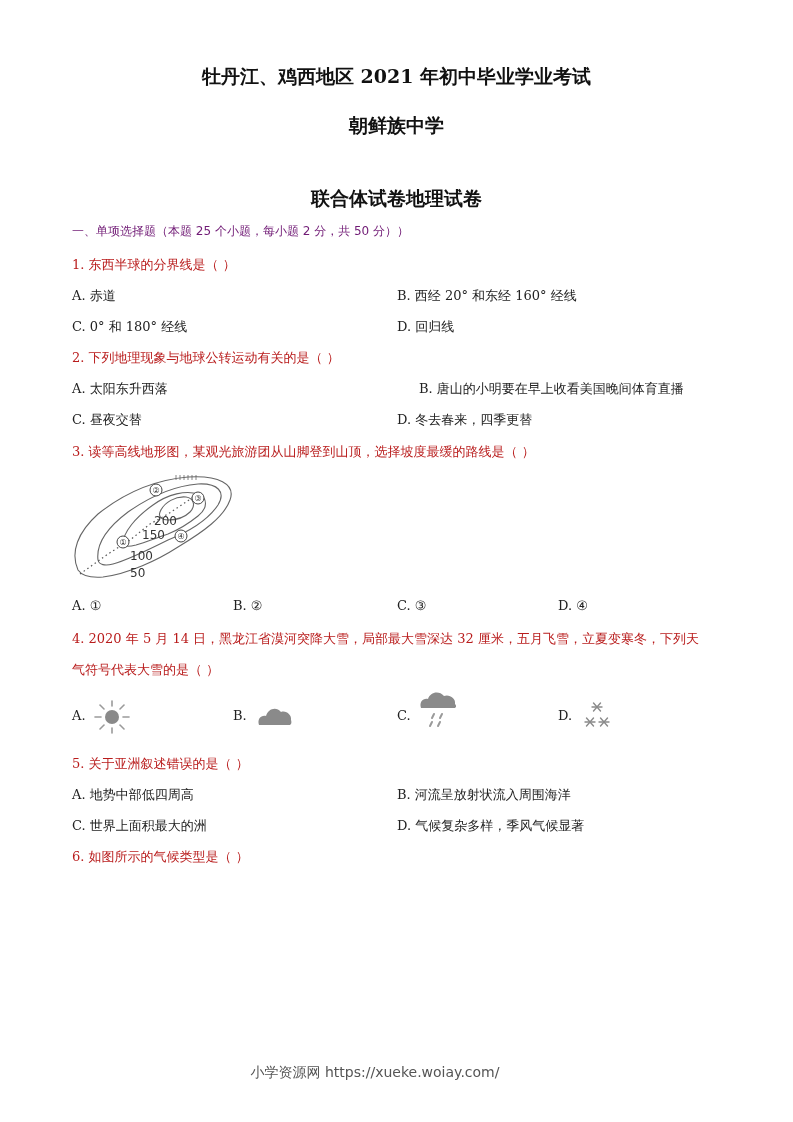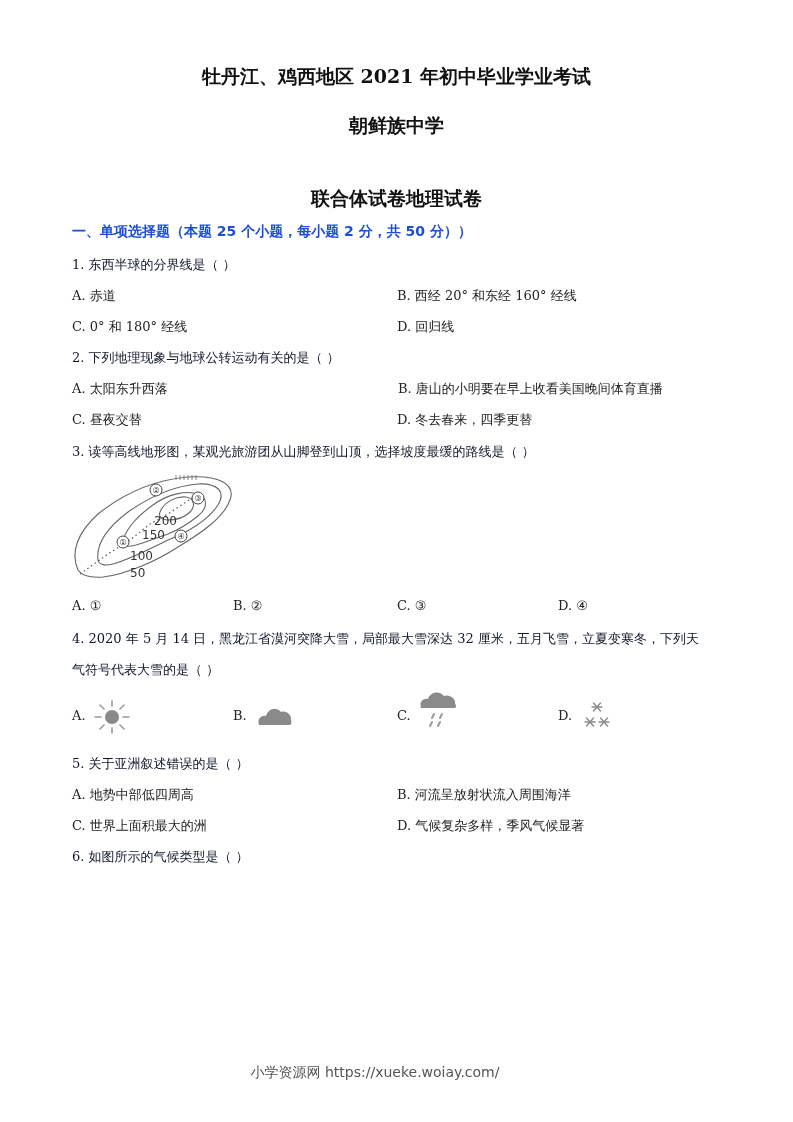--- a/index.html
+++ b/index.html
@@ -1,21 +1,21 @@
 <!DOCTYPE html>
 <html><head>
 <meta charset="utf-8">
 <style>
   html, body { margin:0; padding:0; background:#fff; }
   body { width:793px; height:1122px; position:relative; overflow:hidden;
          font-family:"DejaVu Serif", "Liberation Serif", serif; color:#222; }
   .abs { position:absolute; white-space:nowrap; }
   .title { font-family:"DejaVu Serif", serif; font-weight:bold; font-size:19px; color:#111; left:0; width:793px; text-align:center; }
-  .section { font-family:"DejaVu Sans", sans-serif; font-weight:bold; font-size:14px; color:#1d4ed8; }
-  .q { font-size:13px; color:#0f172a; }
+  .section { font-family:"DejaVu Sans", sans-serif; font-weight:normal; font-size:12px; color:#701a75; }
+  .q { font-size:13px; color:#b91c1c; }
   .opt { font-size:13px; color:#222; }
   .footer { font-family:"DejaVu Sans", sans-serif; font-size:14px; color:#555; left:0; width:750px; text-align:center; }
   .icon { position:absolute; }
 </style>
 </head>
 <body>
 
 <div class="abs title" style="top:64px;">牡丹江、鸡西地区 2021 年初中毕业学业考试</div>
 <div class="abs title" style="top:113px;">朝鲜族中学</div>
 <div class="abs title" style="top:186px;">联合体试卷地理试卷</div>
@@ -23,21 +23,21 @@
 <div class="abs section" style="left:72px; top:223px;">一、单项选择题（本题 25 个小题，每小题 2 分，共 50 分））</div>
 
 <div class="abs q" style="left:72px; top:256px;">1. 东西半球的分界线是（  ）</div>
 <div class="abs opt" style="left:72px; top:287px;">A. 赤道</div>
 <div class="abs opt" style="left:397px; top:287px;">B. 西经 20° 和东经 160° 经线</div>
 <div class="abs opt" style="left:72px; top:318px;">C. 0° 和 180° 经线</div>
 <div class="abs opt" style="left:397px; top:318px;">D. 回归线</div>
 
 <div class="abs q" style="left:72px; top:349px;">2. 下列地理现象与地球公转运动有关的是（     ）</div>
 <div class="abs opt" style="left:72px; top:380px;">A.  太阳东升西落</div>
-<div class="abs opt" style="left:398px; top:380px;">B.  唐山的小明要在早上收看美国晚间体育直播</div>
+<div class="abs opt" style="left:419px; top:380px;">B.  唐山的小明要在早上收看美国晚间体育直播</div>
 <div class="abs opt" style="left:72px; top:411px;">C.  昼夜交替</div>
 <div class="abs opt" style="left:397px; top:411px;">D.  冬去春来，四季更替</div>
 
 <div class="abs q" style="left:72px; top:443px;">3. 读等高线地形图，某观光旅游团从山脚登到山顶，选择坡度最缓的路线是（     ）</div>
 
 <svg class="icon" style="left:68px; top:472px;" width="170" height="115" viewBox="0 0 170 115">
   <g fill="none" stroke="#666" stroke-width="1.1">
 
     <path d="M10,98 C2,80 10,60 30,42 C55,22 85,8 120,5 C150,3 168,12 162,28 C156,45 135,60 110,75 C90,88 60,102 35,105 C22,106 14,104 10,98 Z"></path>
 

